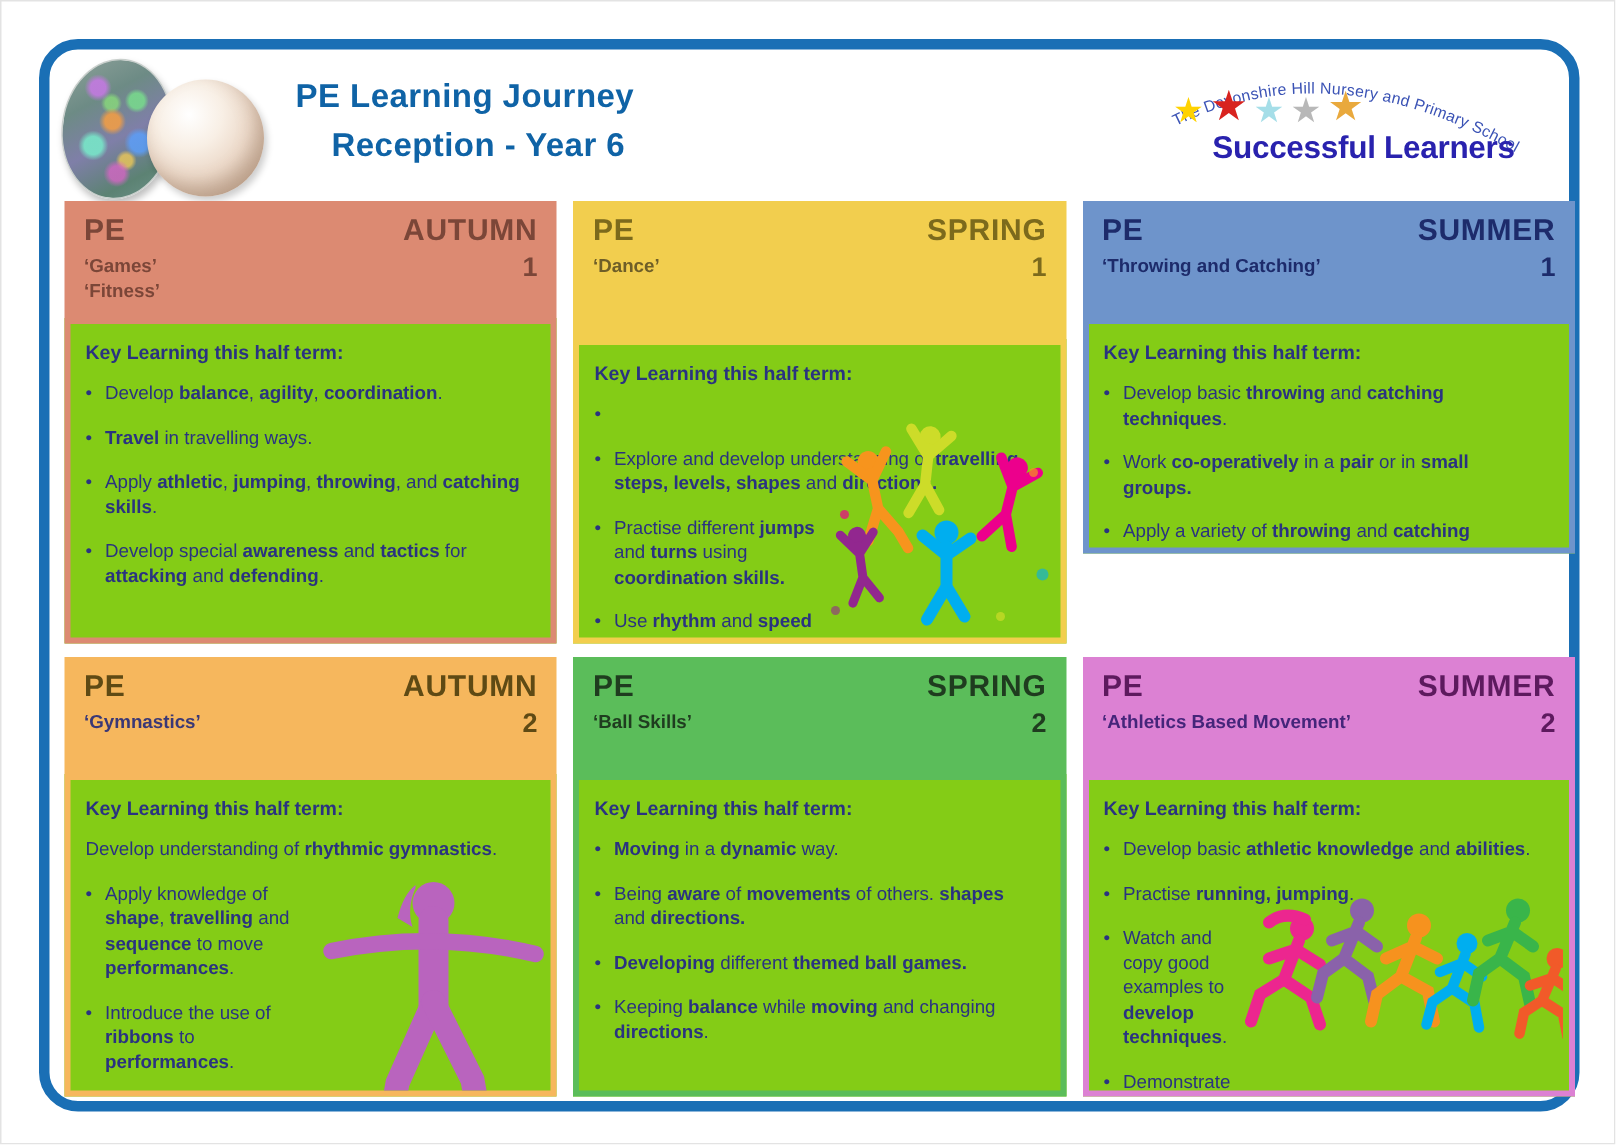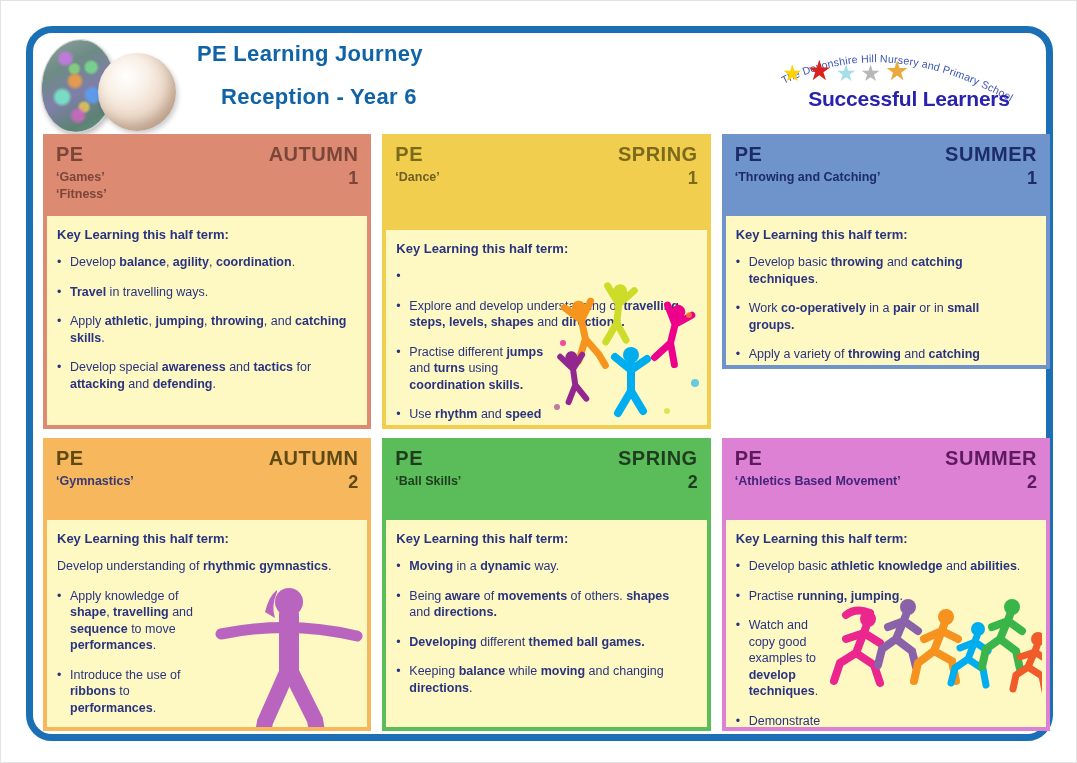--- a/index.html
+++ b/index.html
@@ -18,21 +18,21 @@
           radial-gradient(circle at 72% 58%, rgba(90,160,255,.8) 0 6px, transparent 10px),
           radial-gradient(circle at 30% 64%, rgba(120,230,200,.9) 0 6px, transparent 10px),
           radial-gradient(circle at 55% 82%, rgba(220,100,200,.75) 0 5px, transparent 9px),
           radial-gradient(circle at 42% 32%, rgba(140,230,120,.7) 0 4px, transparent 7px),
           radial-gradient(circle at 62% 72%, rgba(255,210,80,.7) 0 4px, transparent 7px),
           linear-gradient(145deg,#8fa29b 0%,#6d8b85 30%,#7f7fa8 55%,#5c8273 80%,#70958d 100%);}
   .pearl{position:absolute;left:97px;top:52px;width:78px;height:78px;border-radius:50%;
          background:radial-gradient(circle at 36% 30%, #ffffff 0%, #f8efe5 30%, #ecd9c9 55%, #d3b9a4 80%, #bba088 100%);
          box-shadow:inset -5px -7px 12px rgba(140,110,85,.35), 2px 3px 5px rgba(0,0,0,.2);}
   .title1,.title2{position:absolute;left:196px;font-size:22px;font-weight:bold;color:#0F63A6;letter-spacing:.3px;}
-  .title1{top:40px;text-align:center;} .title2{top:83px;margin-left:24px;}
+  .title1{top:50px;text-align:center;} .title2{top:83px;margin-left:24px;}
 
   .logo{position:absolute;left:777px;top:28px;width:262px;height:100px;}
   .arc-text{font-size:10.6px;fill:#3B53B5;font-weight:500;letter-spacing:.2px;}
   .stars{position:absolute;left:4px;top:28px;display:flex;gap:4px;align-items:flex-end;}
   .star{font-size:23px;line-height:1;}
   .star:nth-child(2){font-size:28px;}
   .star:nth-child(5){font-size:27px;}
   .motto{position:absolute;left:0;top:58px;width:100%;text-align:center;font-size:21px;
          font-weight:bold;color:#2922AE;letter-spacing:-.2px;}
 
@@ -40,21 +40,21 @@
   .cards{position:absolute;left:42px;top:133px;width:1007px;height:580px;display:grid;
          grid-template-columns:1fr 1fr 1fr;grid-template-rows:295px 293px;gap:9px 11px;}
   .card{position:relative;display:flex;flex-direction:column;}
   .card-head{height:78px;flex:none;background:var(--bg);color:var(--htx);padding:9px 13px 0 13px;
              box-sizing:border-box;display:flex;justify-content:space-between;}
   .card-dance .card-head{height:92px;}
   .subject,.term{font-size:20px;font-weight:bold;letter-spacing:.5px;}
   .topics{font-size:12.5px;font-weight:bold;color:var(--topic);margin-top:3px;line-height:1.35;}
   .head-right{display:flex;flex-direction:column;align-items:flex-end;text-align:right;}
   .num{font-size:18px;font-weight:bold;margin-top:2px;}
-  .card-body{flex:1;background:#fef9c3;border:4px solid var(--bg);box-sizing:border-box;
+  .card-body{flex:1;background:#84cc16;border:4px solid var(--bg);box-sizing:border-box;
              padding:8px 20px 6px 10px;position:relative;color:#2A3380;font-size:12.5px;
              line-height:1.32;overflow:hidden;}
   .card-throw .card-body{flex:0 0 157px;}
   .klt{font-weight:bold;font-size:13px;margin:2px 0 11px 0;}
   .bullet{display:flex;margin-bottom:13px;}
   .mk{width:13px;flex:none;}
   .nomark .mk{width:0;}
   .tx b{font-weight:bold;}
   .card-dance .bullet:nth-child(n+3) .tx{padding-right:138px;}
   .card-gym  .bullet:nth-child(n+2) .tx{padding-right:152px;}

